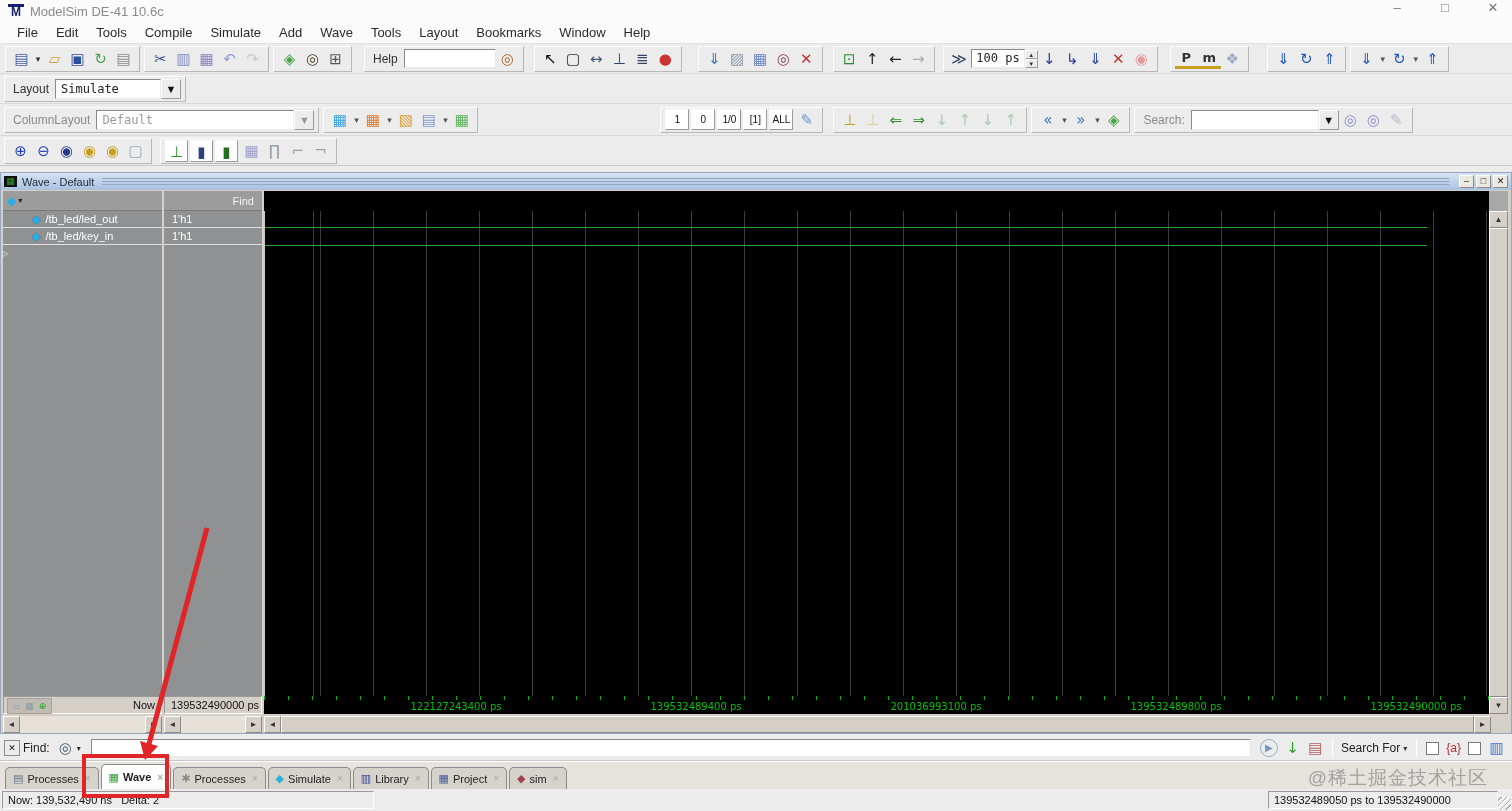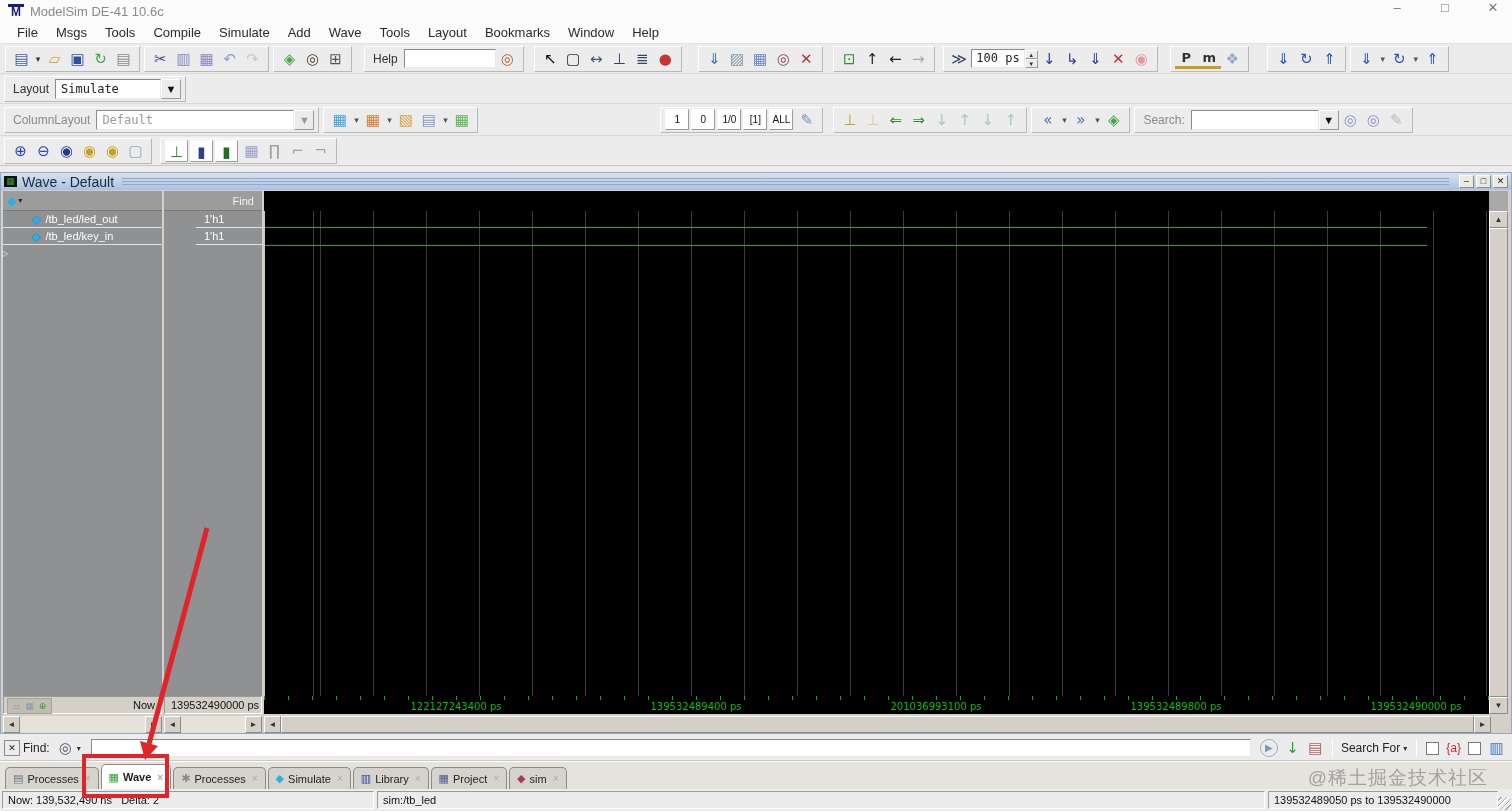--- a/index.html
+++ b/index.html
@@ -34,35 +34,35 @@
   .combo-btn { width:20px; height:20px; background:#ececec; border:1px solid; border-color:#fdfdfd #9a9a9a #9a9a9a #fdfdfd; text-align:center; font-size:11px; line-height:18px; color:#111; }
   .timebox { width:54px; height:19px; background:#fff; border:1px solid; border-color:#8a8a8a #e8e8e8 #e8e8e8 #8a8a8a; font-size:12px; text-align:right; padding:1px 4px; font-family:"DejaVu Sans Mono",monospace; }
   .spin { display:flex; flex-direction:column; width:13px; }
   .spin span { height:9px; font-size:6px; line-height:9px; text-align:center; background:#ececec; border:1px solid; border-color:#fdfdfd #9a9a9a #9a9a9a #fdfdfd; color:#333; }
   .rbtn { min-width:24px; height:21px; background:#fff; border:1px solid; border-color:#fdfdfd #9a9a9a #9a9a9a #fdfdfd; font-size:10px; line-height:19px; text-align:center; margin-right:2px; padding:0 2px; color:#111; }
 
   
   .wavewin { position:absolute; left:0; top:172px; width:1512px; height:562px; background:#d4d0c8; border:1px solid #98a8bc; }
   .ww-title { position:absolute; left:0; top:0; width:100%; height:17px; background:linear-gradient(#d6e2f2,#a9c2e0); display:flex; align-items:center; padding:0 3px; }
   .ww-icon { width:13px; height:11px; background:#111; color:#2f9f2f; font-size:9px; line-height:11px; text-align:center; margin-right:5px; }
-  .ww-title-text { font-size:14px; color:#1a2a3a; white-space:nowrap; }
+  .ww-title-text { font-size:11px; color:#1a2a3a; white-space:nowrap; }
   .ww-grip { flex:1; height:7px; margin:0 8px; background:repeating-linear-gradient(to bottom,#8fa9c9 0 1px,rgba(0,0,0,0) 1px 3px); }
   .ww-btn { width:15px; height:13px; background:#ece9e0; border:1px solid; border-color:#fdfdfd #8a8a8a #8a8a8a #fdfdfd; font-size:9px; line-height:11px; text-align:center; margin-left:2px; color:#222; }
   .ww-hd-left { position:absolute; left:2px; top:18px; width:159px; height:20px; background:#9c9c9c; border-bottom:1px solid #7a7a7a; display:flex; align-items:center; padding-left:4px; }
   .ww-hd-vals { position:absolute; left:163px; top:18px; width:98px; height:20px; background:#9c9c9c; border-bottom:1px solid #7a7a7a; text-align:right; line-height:20px; padding-right:8px; color:#f2f2f2; font-size:11px; }
   .ww-hd-wave { position:absolute; left:263px; top:18px; width:1227px; height:20px; background:#000; }
   .hd-diamond { color:#28b0e8; font-size:12px; }
   .hd-caret { color:#222; font-size:8px; margin-left:2px; }
   .ww-names { position:absolute; left:2px; top:38px; width:159px; height:485px; background:#8f9193; }
   .sig-row { height:17px; display:flex; align-items:center; padding-left:29px; color:#fff; font-size:11px; }
   .sig-row.underline { border-bottom:1px solid #e0e0e0; }
   .diamond { color:#28b0e8; font-size:11px; margin-right:5px; text-shadow:0 0 1px #0a5a8a; }
   .tree-exp { position:absolute; left:1px; top:76px; color:#f0f0f0; font-size:8px; }
   .ww-vals { position:absolute; left:163px; top:38px; width:98px; height:485px; background:#8f9193; }
-  .val-row { height:17px; line-height:17px; padding-left:8px; color:#fff; font-size:11px; font-family:"Liberation Sans",sans-serif;margin-left:32px; }
+  .val-row { height:17px; line-height:17px; padding-left:8px; color:#fff; font-size:11px; font-family:"Liberation Sans",sans-serif; }
   .val-row.underline { border-bottom:1px solid #e0e0e0; }
   .ww-canvas { position:absolute; left:263px; top:38px; width:1227px; height:485px; background:#000; border-left:1px solid #c8c8c8;
     background-image:repeating-linear-gradient(to right,#3d3d3d 0 1px,rgba(0,0,0,0) 1px 53px); background-position:55px 0; }
   .wline { position:absolute; left:0; height:1px; background:#2aa42a; width:1162px; }
   .ww-now-left { position:absolute; left:2px; top:523px; width:159px; height:18px; background:#d4d0c8; border:1px solid; border-color:#9a9a9a #fdfdfd #fdfdfd #9a9a9a; display:flex; align-items:center; justify-content:flex-end; padding-right:6px; font-size:11px; color:#111; }
   .now-icons { position:absolute; left:3px; top:1px; display:flex; background:#c0bcb4; border:1px solid #a8a49c; padding:0 2px; }
   .now-icons span { width:13px; font-size:9px; text-align:center; line-height:14px; }
   .ww-now-vals { position:absolute; left:163px; top:523px; width:98px; height:18px; background:#d4d0c8; border:1px solid; border-color:#9a9a9a #fdfdfd #fdfdfd #9a9a9a; line-height:16px; padding-left:6px; font-size:11px; color:#111; }
   .ww-now-wave { position:absolute; left:263px; top:523px; width:1227px; height:18px; background:#000;
     background-image:repeating-linear-gradient(to right,#00b400 0 1px,rgba(0,0,0,0) 1px 24px); background-size:100% 4px; background-repeat:no-repeat; }
@@ -116,21 +116,21 @@
   <span class="apptitle">ModelSim DE-41 10.6c</span>
   <span class="winbtns">
     <span>–</span>
     <span>□</span>
     <span>✕</span>
   </span>
 </div>
 
 <div class="menubar">
   <span class="menu-item">File</span>
-    <span class="menu-item">Msgs</span>
+    <span class="menu-item">Edit</span>
     <span class="menu-item">Tools</span>
     <span class="menu-item">Compile</span>
     <span class="menu-item">Simulate</span>
     <span class="menu-item">Add</span>
     <span class="menu-item">Wave</span>
     <span class="menu-item">Tools</span>
     <span class="menu-item">Layout</span>
     <span class="menu-item">Bookmarks</span>
     <span class="menu-item">Window</span>
     <span class="menu-item">Help</span>
@@ -467,21 +467,20 @@
   <span>◄</span>
   <span>►</span>
 </span>
 <div class="watermark">@稀土掘金技术社区</div>
 
 <div class="statusbar">
   <div class="sb-field sb-f1">
     <span>Now: 139,532,490 ns</span>&nbsp;&nbsp;
     <span>Delta: 2</span>
   </div>
-  <div class="sb-field sb-f2">sim:/tb_led</div>
   <div class="sb-field sb-f3">139532489050 ps to 139532490000</div>
   <div class="sb-grip"></div>
 </div>
 
 <svg class="annot" viewBox="0 0 1512 811">
   <line x1="207" y1="528" x2="149" y2="744" stroke="#e02428" stroke-width="5"></line>
   <polygon points="145,760 158,746 140,741" fill="#e02428"></polygon>
   <rect x="84" y="756" width="83" height="40" fill="none" stroke="#e02428" stroke-width="4"></rect>
 </svg>
 

